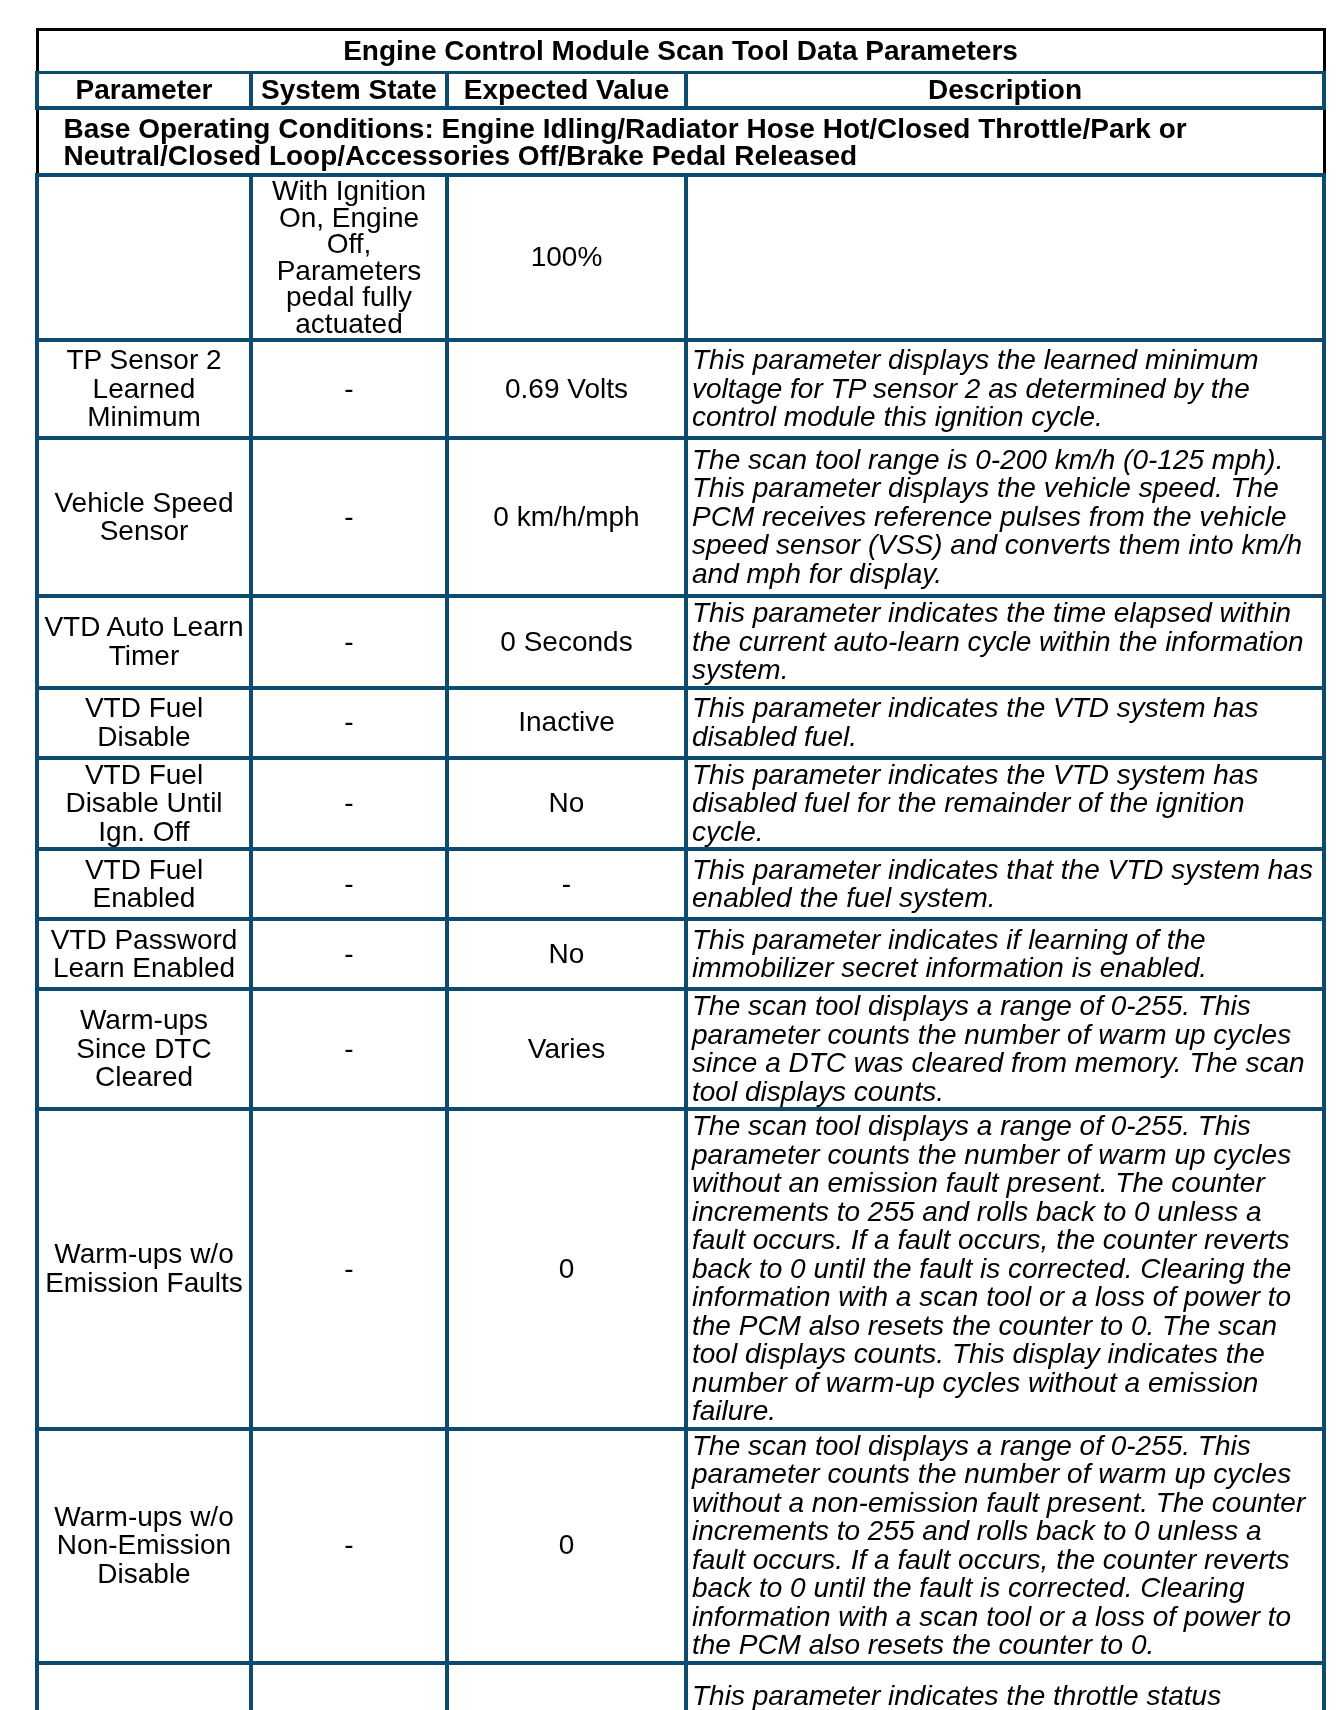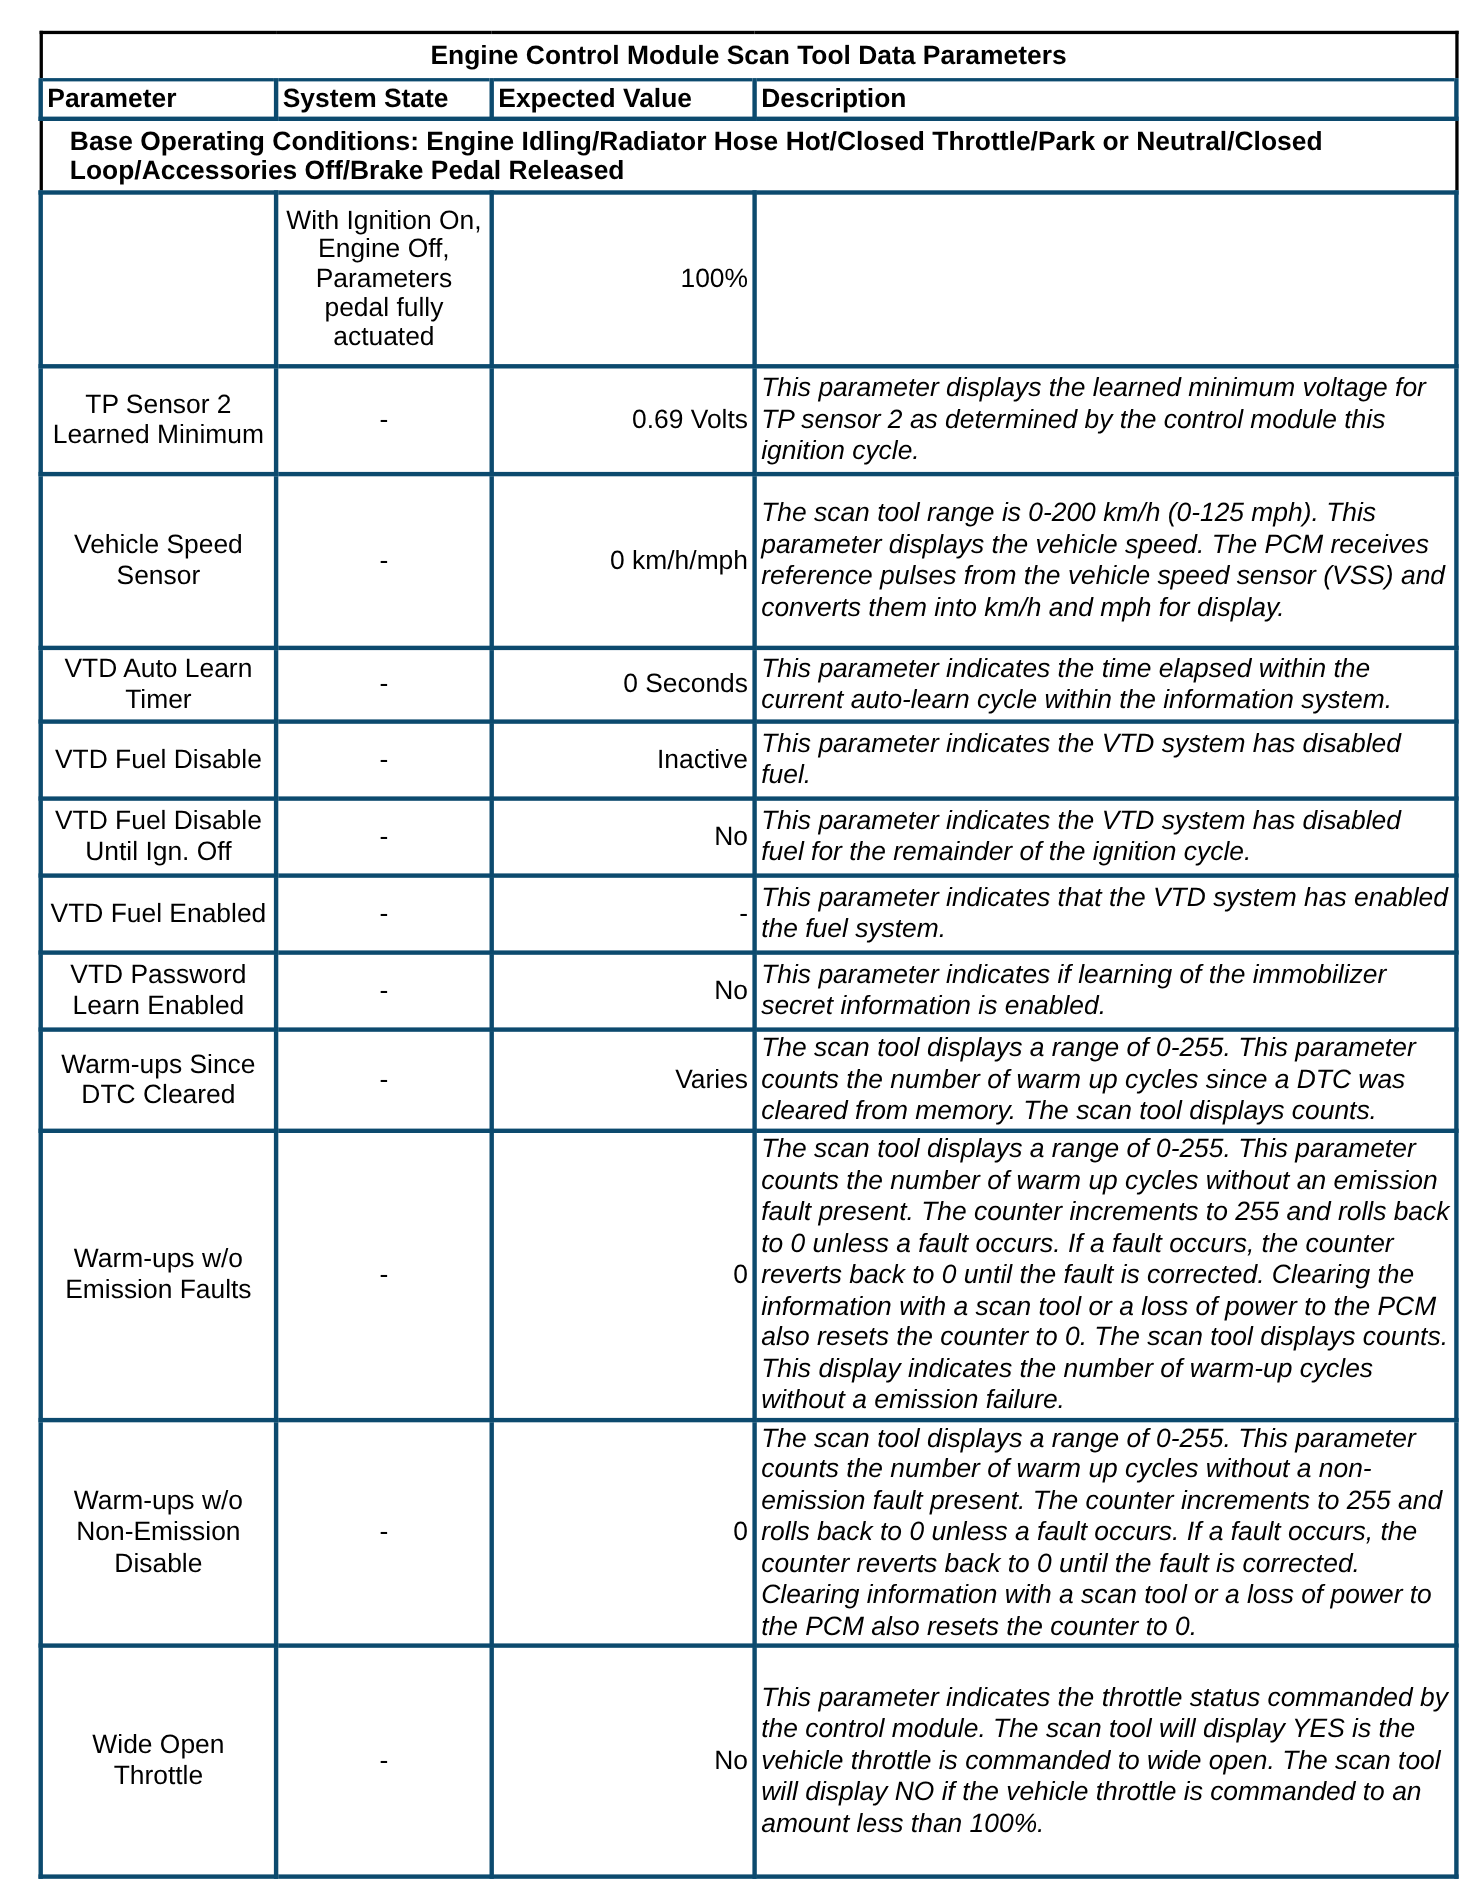--- a/index.html
+++ b/index.html
@@ -5,28 +5,28 @@
   html, body { margin: 0; padding: 0; background: #ffffff; }
   body { width: 1344px; height: 1710px; position: relative; overflow: hidden;
          font-family: "Liberation Sans", "DejaVu Sans", sans-serif; color: #000; }
   table.ecm {
     position: absolute; left: 35px; top: 28px; width: 1287px;
     border-collapse: collapse; table-layout: fixed;
     border: 3px solid #000;
   }
   table.ecm td, table.ecm th {
     border: 4px solid #0c4a6e; padding: 1px 4px; vertical-align: middle;
-    font-size: 24px; line-height: 28.5px; font-weight: normal;
+    font-size: 28px; line-height: 28.5px; font-weight: normal;
   }
   table.ecm tr.title-row th { border-width: 2px 2px 3px 2px; font-weight: bold; text-align: center; height: 38px; }
-  table.ecm tr.head-row th { border-width: 3px 4px 4px 4px; font-weight: bold; text-align: left; height: 30px; }
+  table.ecm tr.head-row th { border-width: 3px 4px 4px 4px; font-weight: bold; text-align: center; height: 30px; }
   table.ecm tr.base-row td { border-width: 4px 2px 3px 2px; font-weight: bold; text-align: left; line-height: 27px; height: 60px; padding-top: 2px; padding-left: 25px; }
   td.c-param { text-align: center; }
   td.c-state { text-align: center; }
-  td.c-value { text-align: right; }
+  td.c-value { text-align: center; }
   td.c-desc { text-align: left; padding-left: 3px; font-style: italic; }
   col.w1 { width: 214px; }
   col.w2 { width: 196px; }
   col.w3 { width: 239px; }
   col.w4 { width: 638px; }
 </style>
 </head>
 <body>
 
 <table class="ecm">

